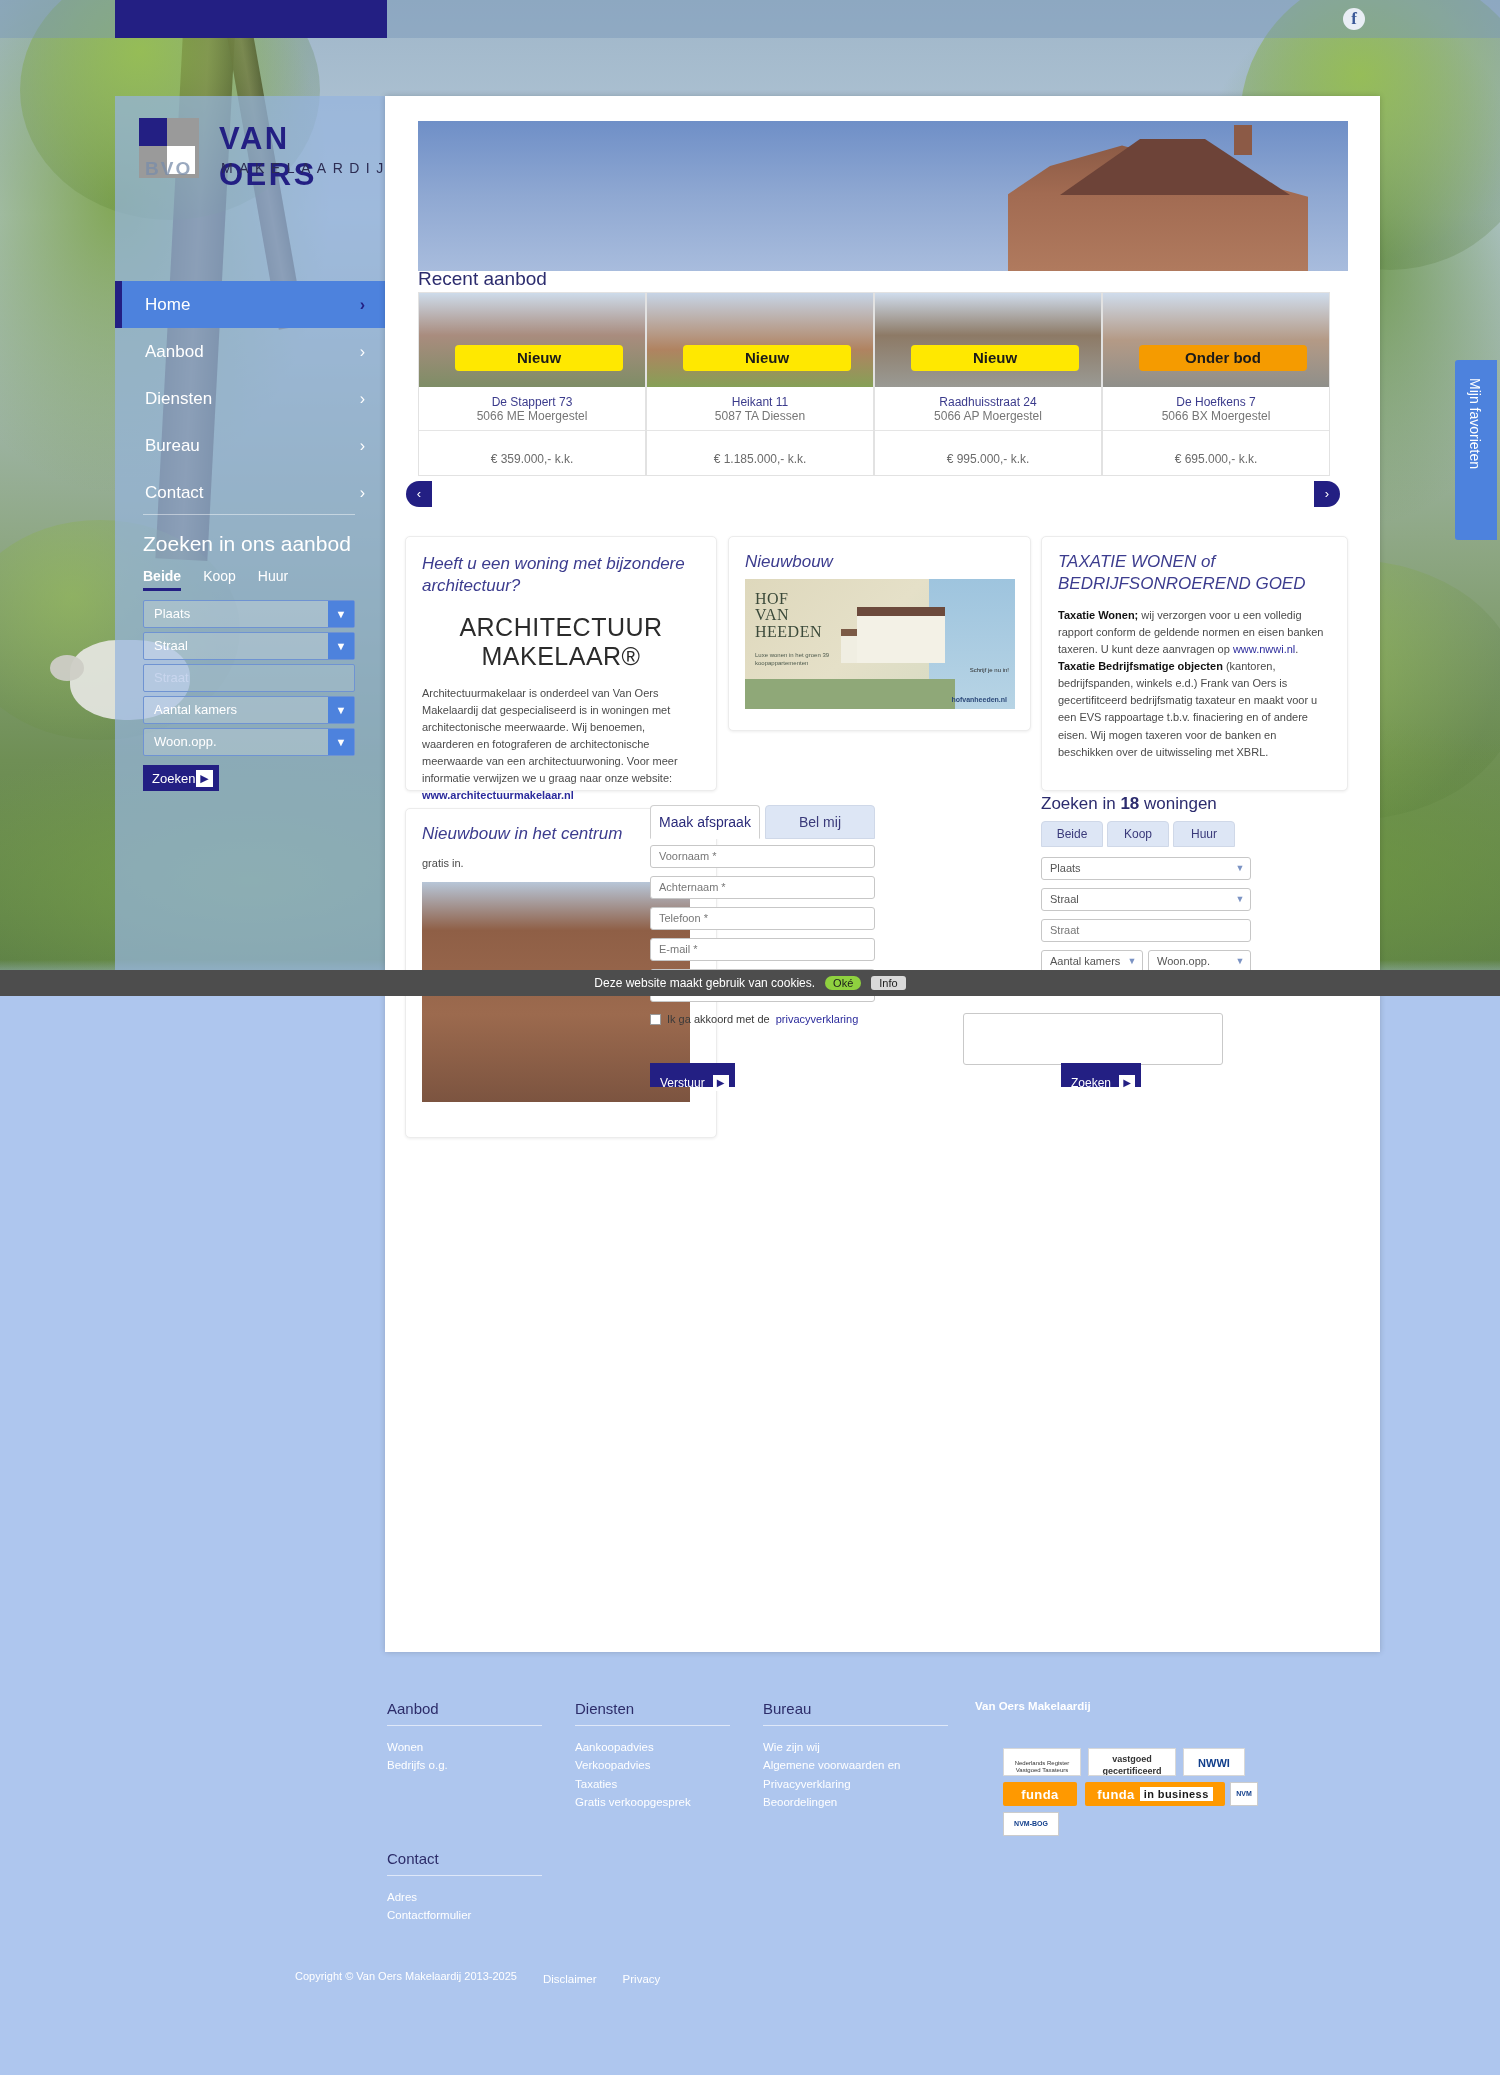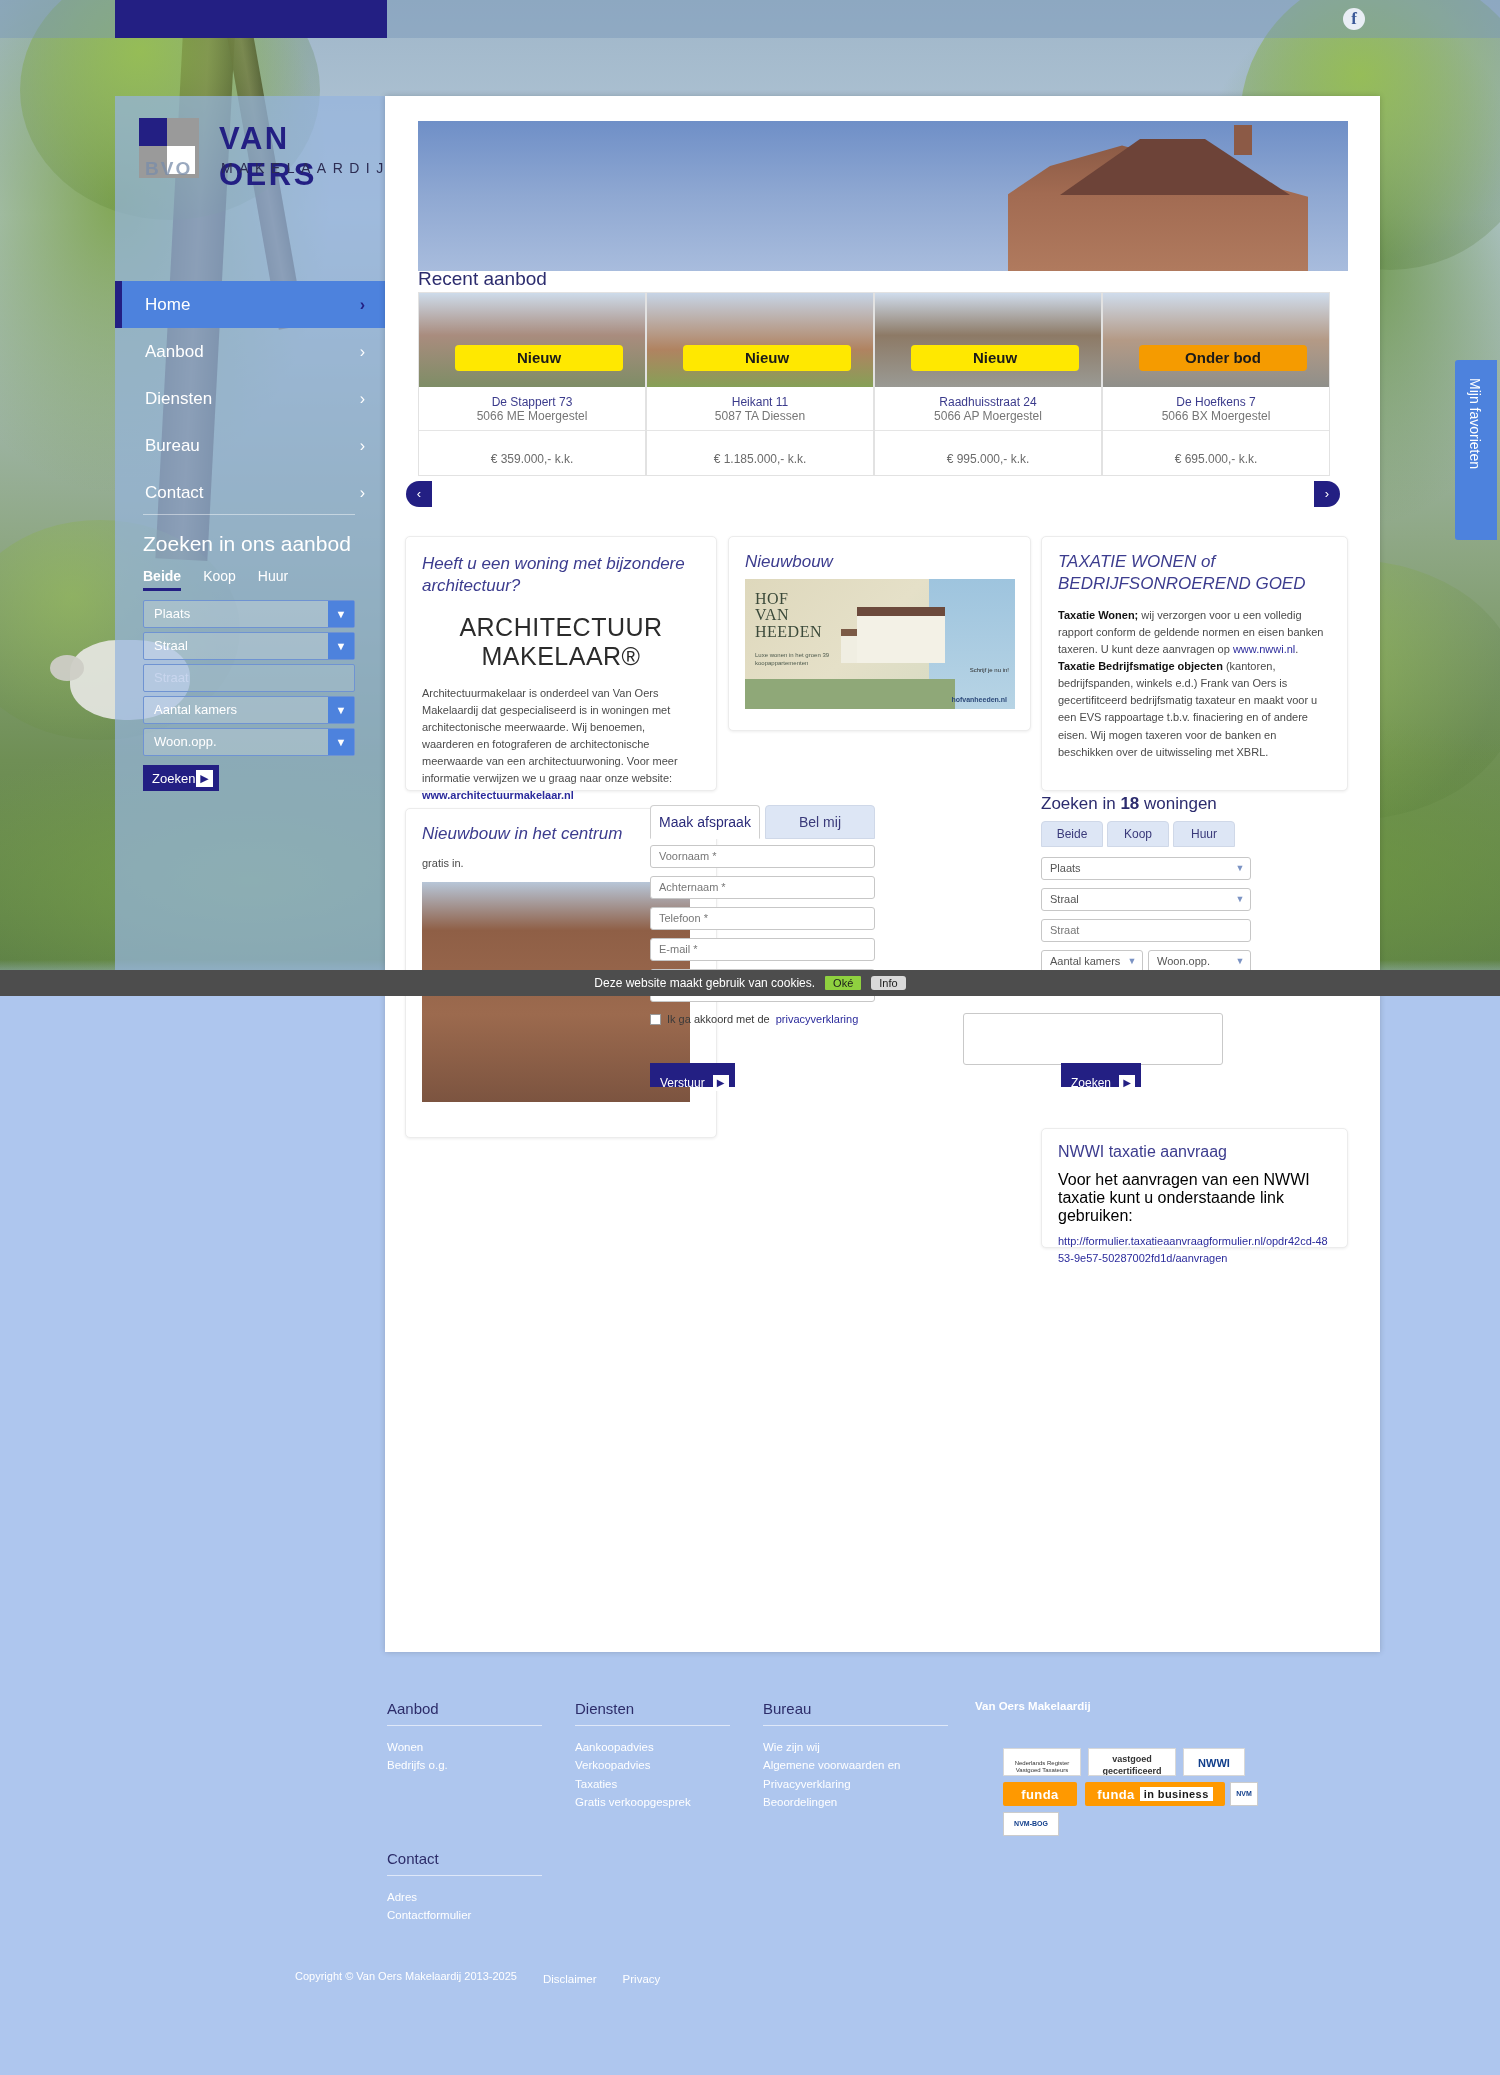--- a/index.html
+++ b/index.html
@@ -265,21 +265,21 @@
     position: absolute; background: #fff; border: 1px solid #ececec; border-radius: 5px;
     box-shadow: 0 1px 3px rgba(0,0,0,.07);
   }
 
   
   .cookiebar {
     position: absolute; left: 0; top: 970px; width: 1500px; height: 26px;
     background: #4d4d4d; color: #fff; font-size: 12px;
     display: flex; align-items: center; justify-content: center; gap: 10px;
   }
-  .cookie-ok { background: #8fd13f; color: #1b1b1b; padding: 1px 8px; border-radius: 1px; font-size: 11px; cursor: pointer; }
+  .cookie-ok { background: #8fd13f; color: #1b1b1b; padding: 1px 8px; border-radius: 7px; font-size: 11px; cursor: pointer; }
   .cookie-info { background: #d9d9d9; color: #1b1b1b; padding: 1px 8px; border-radius: 3px; font-size: 11px; cursor: pointer; }
 
   
   .footer {
     position: absolute; left: 115px; top: 1660px; width: 1270px; height: 383px;
     background: #aec6ee;
   }
   .f-col-title { font-size: 15px; color: #2d2d6a; }
   .f-rule { height: 1px; background: rgba(255,255,255,.6); margin: 8px 0 12px; }
   .f-link { font-size: 11.5px; color: #ffffff; line-height: 1.6; cursor: pointer; }
@@ -529,25 +529,20 @@
     <span class="dd">▼</span>
   </div>
 
   <div style="position:absolute;left:578px;top:917px;width:260px;height:52px;border:1px solid #c9c9c9;background:#fff;border-radius:3px;"></div>
 
   <div class="btn-dark" style="left:676px;top:967px;">
     <span>Zoeken</span>
     <span class="arr">▶</span>
   </div>
 
-  <div class="nwwi-box" style="left:656px;top:1032px;width:307px;height:120px;padding:14px 16px;">
-    <div style="font-size:16px;color:#3c3c8e;">NWWI taxatie aanvraag</div>
-    <p style="margin-top:10px;">Voor het aanvragen van een NWWI taxatie kunt u onderstaande link gebruiken:</p>
-    <a class="link" href="#" style="font-size:11px;display:block;margin-top:8px;line-height:1.55;word-break:break-all;">http://formulier.taxatieaanvraagformulier.nl/opdr42cd-4853-9e57-50287002fd1d/aanvragen</a>
-  </div>
 
 </div>
 
 <div class="cookiebar">
   <span>Deze website maakt gebruik van cookies.</span>
   <span class="cookie-ok">Oké</span>
   <span class="cookie-info">Info</span>
 </div>
 
 <div class="footer">

